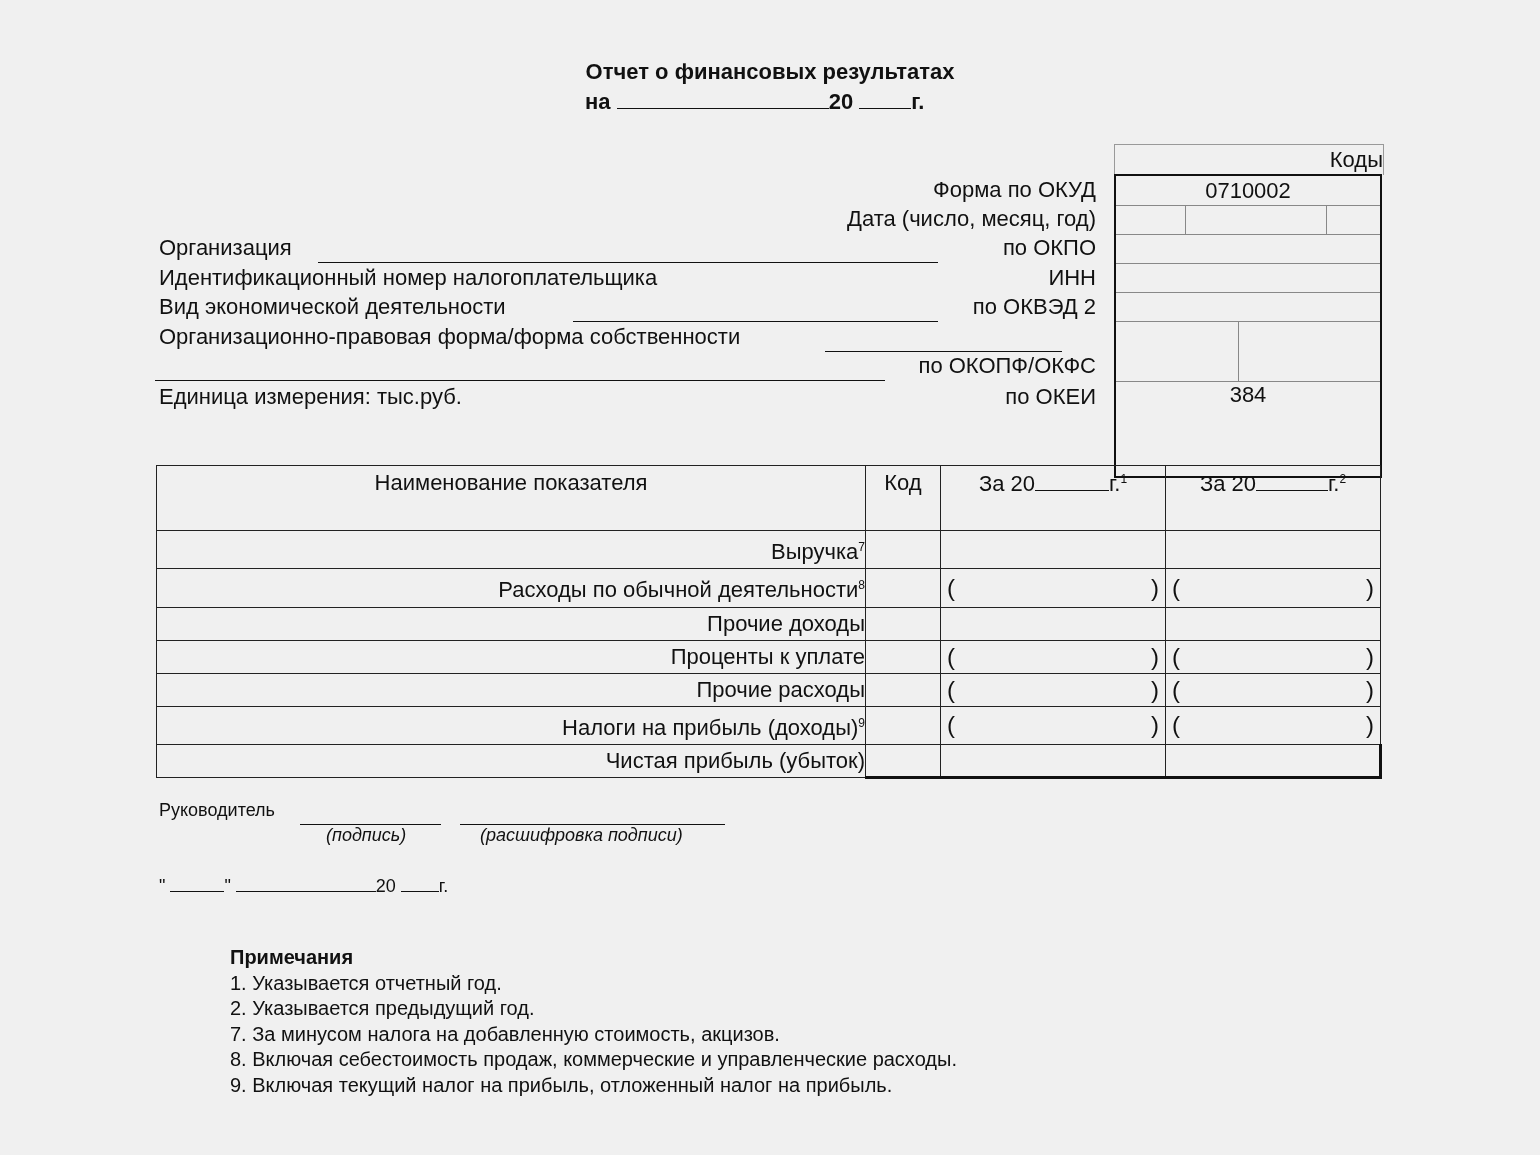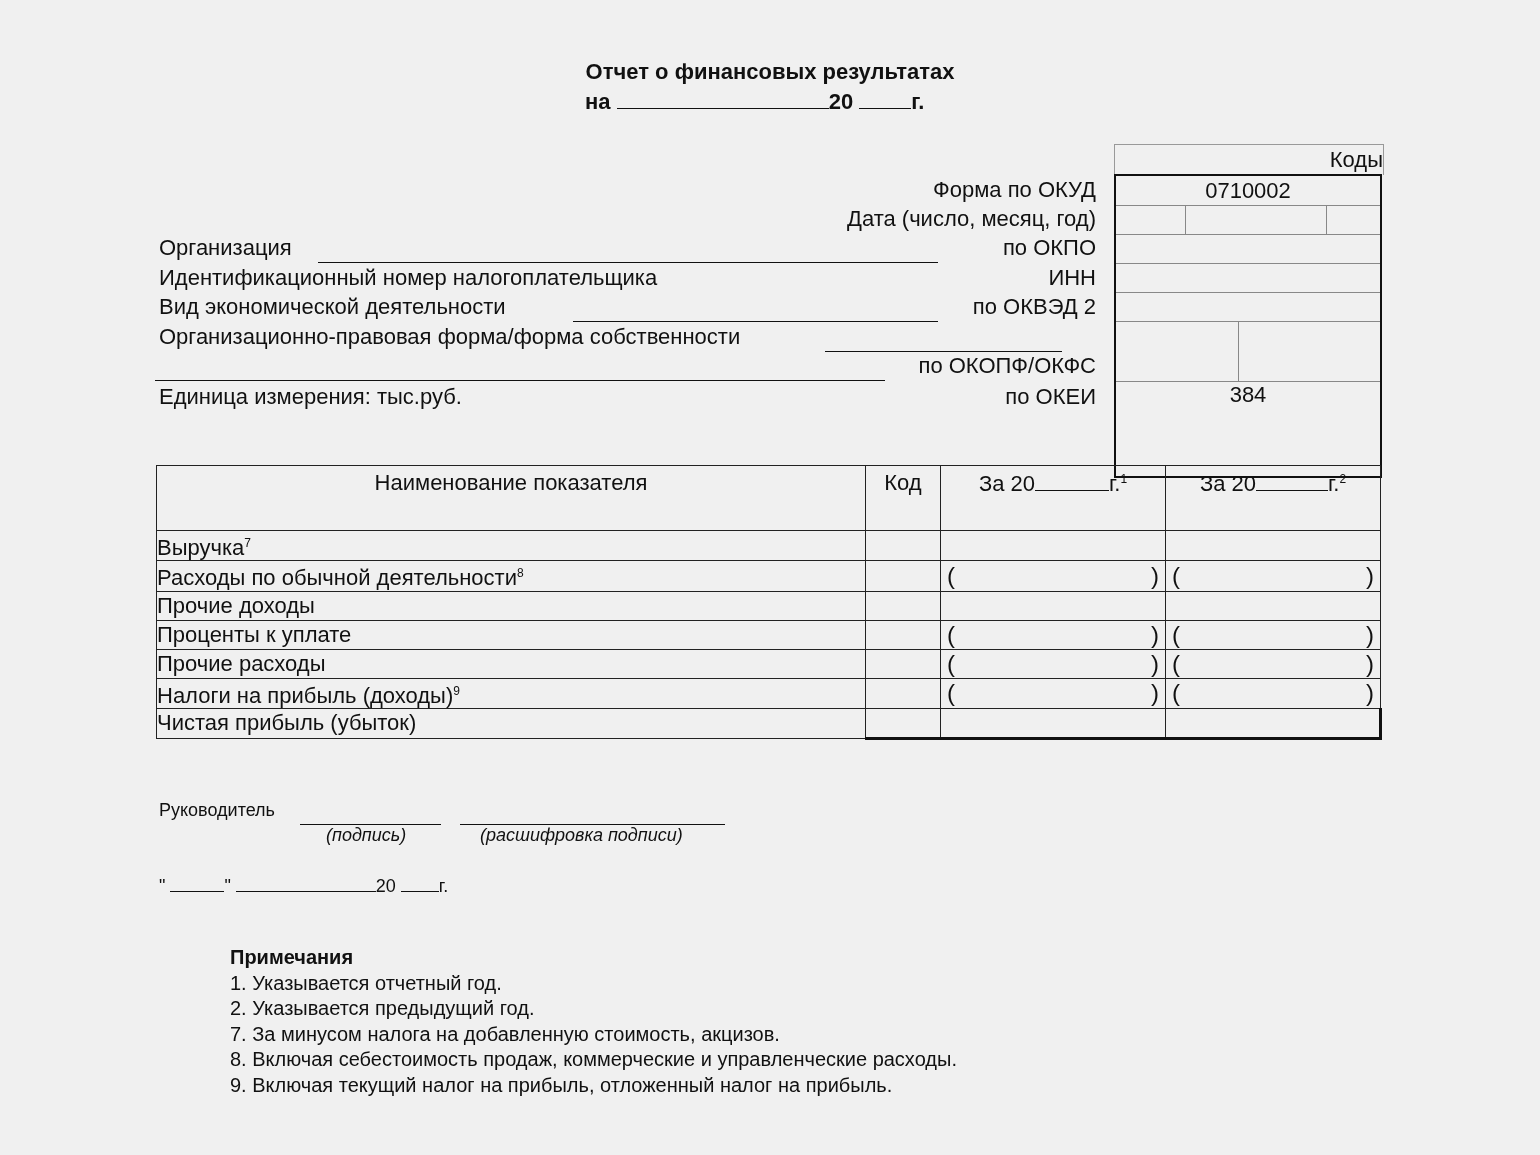--- a/index.html
+++ b/index.html
@@ -17,21 +17,21 @@
   
   .codes-head { left:1114px; top:144px; width:268px; height:30px; border:1px solid #999; border-bottom:none; text-align:right; font-size:22px; line-height:30px; }
   .codes-box { left:1114px; top:174px; width:268px; height:304px; border:2.5px solid #111; box-sizing:border-box; }
   .crow { position:absolute; left:0; right:0; border-bottom:1px solid #888; text-align:center; font-size:22px; }
   .cvl { position:absolute; top:0; bottom:0; border-left:1px solid #888; }
 
   
   table.main { position:absolute; left:156px; top:465px; border-collapse:collapse; font-size:22px; }
   table.main td, table.main th { border:1.5px solid #222; padding:0; font-weight:normal; }
   table.main th { height:60px; vertical-align:top; padding-top:4px; }
-  table.main td { height:28px; line-height:24px; }
+  table.main td { height:28px; line-height:32px;text-align:right; }
   .paren { display:flex; justify-content:space-between; padding:0 6px 0 6px; font-size:24px; }
   sup { font-size:12px; }
   .thick-top td { border-top:3px solid #111; }
   .sig { font-size:18px; }
   .ital { font-style:italic; font-size:18px; }
   .notes { left:230px; top:945px; font-size:20px; line-height:25.5px; }
   .notes .nh { font-weight:bold; }
 </style>
 </head>
 <body>

